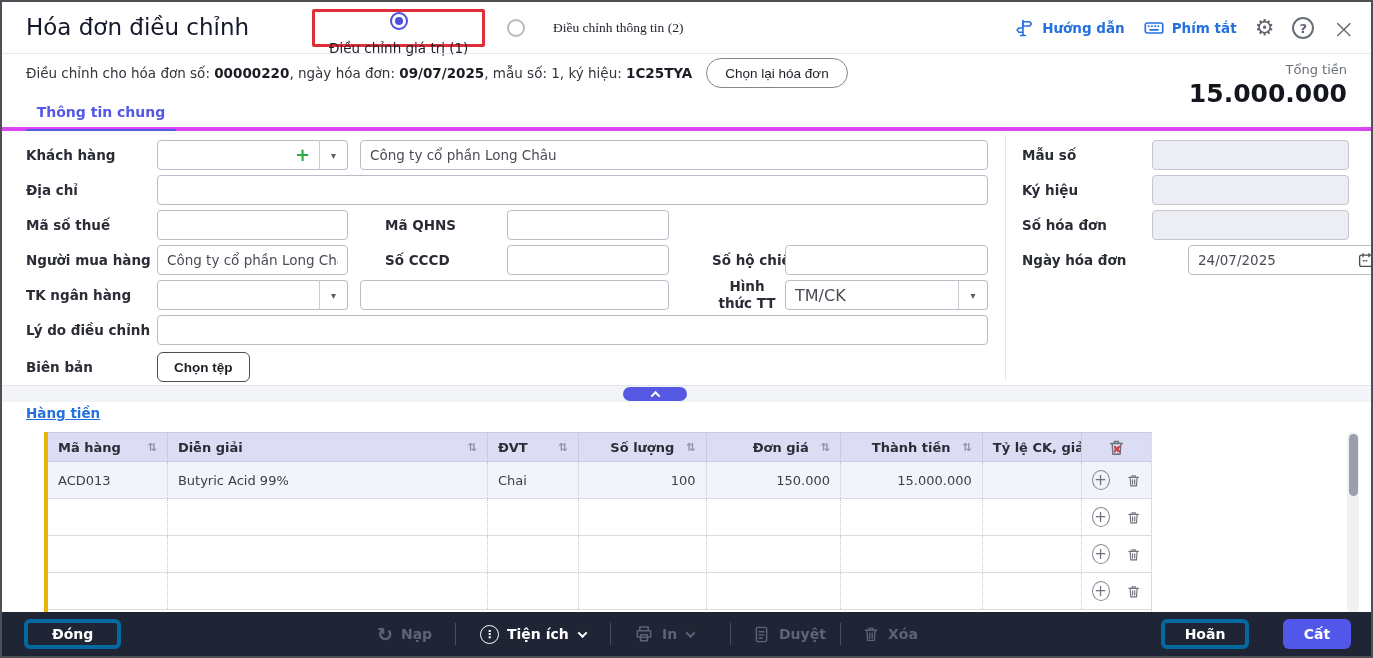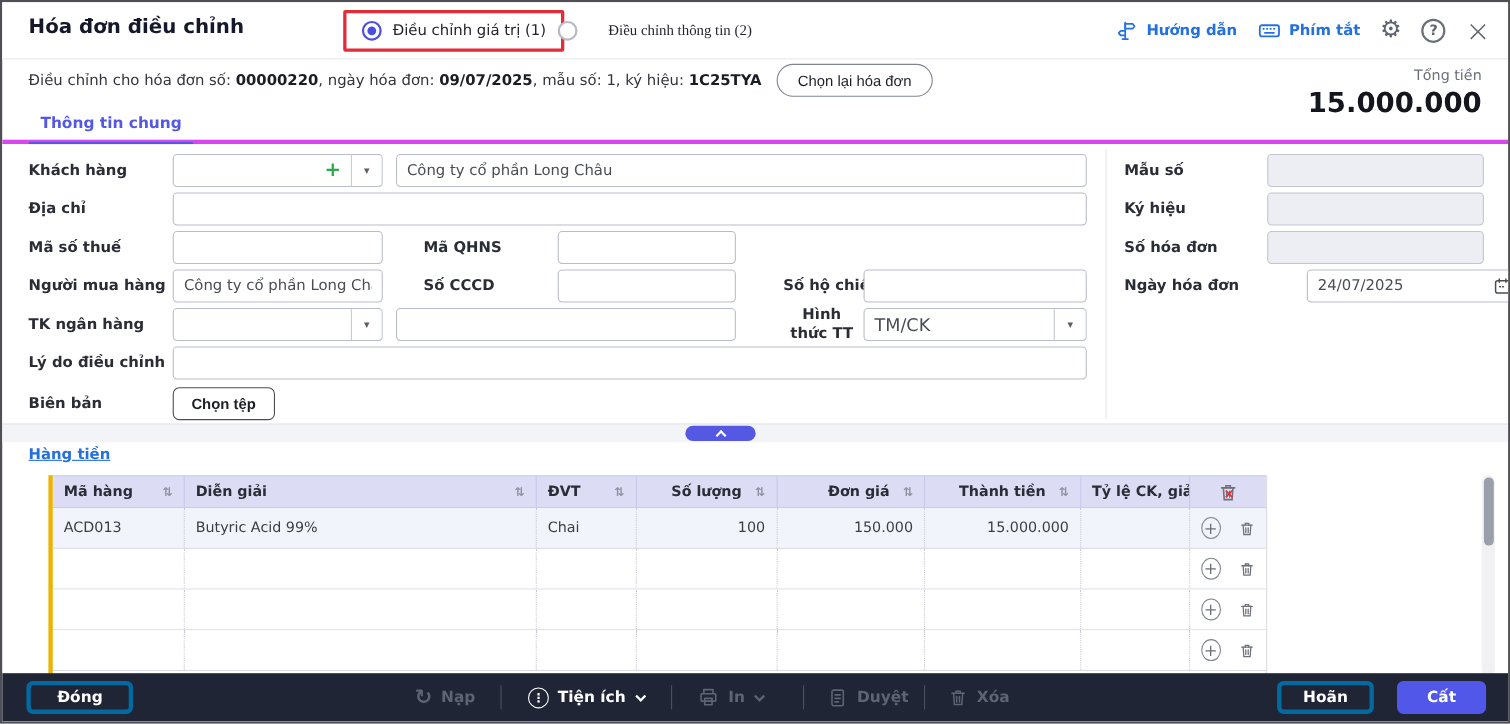--- a/index.html
+++ b/index.html
@@ -2,22 +2,22 @@
 <html><head>
 <meta charset="utf-8">
 <style>
   * { margin:0; padding:0; box-sizing:border-box; }
   html,body { width:1373px; height:658px; }
   body { font-family:"DejaVu Sans","Liberation Sans",sans-serif; background:#fff; position:relative; }
   .frame { position:absolute; inset:0; border:2px solid #4f4f55; background:#fff; overflow:hidden; }
 
   
   .titlebar { position:absolute; left:0; top:0; right:0; height:52px; background:#fff; border-bottom:1px solid #e8e9ee; }
-  .page-title { position:absolute; left:24px; top:12px; font-size:18px; font-weight:bold; color:#15182a; }
-  .radio-wrap { position:absolute; left:310px; top:7px; display:flex; align-items:center; gap:10px; border:3px solid #e12d39; padding:0 14px; height:38px; border-radius:2px; }
+  .page-title { position:absolute; left:24px; top:12px; font-size:23px; font-weight:normal; color:#15182a; }
+  .radio-wrap { position:absolute; left:310px; top:7px; display:flex; align-items:center; gap:10px; border:3px solid #e12d39; padding:0 14px; height:38px; border-radius:2px;flex-direction:column; }
   .radio-wrap2 { position:absolute; left:505px; top:12px; display:flex; align-items:center; gap:28px; height:28px;font-family:Liberation Serif, serif; }
   .radio { width:18px; height:18px; border-radius:50%; border:2px solid #b7bac3; background:#fff; position:relative; flex:0 0 auto; }
   .radio.sel { border-color:#4a50dd; }
   .radio.sel::after { content:""; position:absolute; left:3px; top:3px; width:8px; height:8px; border-radius:50%; background:#4a50dd; }
   .radio-label { font-size:13.5px; color:#23252e; }
   .tb-right { position:absolute; right:16px; top:0; height:52px; display:flex; align-items:center; gap:18px; }
   .link-item { display:flex; align-items:center; gap:7px; color:#2570df; font-size:13.5px; font-weight:600; cursor:pointer; }
   .icon-gray { color:#5e6470; }
   .gear-glyph { font-size:22px; line-height:1; }
   .q-circle { width:22px; height:22px; border:2px solid #6a6f7a; border-radius:50%; color:#5e6470; font-size:13px; font-weight:bold; display:flex; align-items:center; justify-content:center; }
@@ -82,21 +82,21 @@
 
   
   .toolbar { position:absolute; left:0; right:0; bottom:0; height:44px; background:#1f2534; display:flex; align-items:center; }
   .btn-outline { height:30px; padding:0 24px; border:4px solid #0369a1; border-radius:6px; background:transparent; color:#fff; font-size:14px; font-weight:bold; font-family:inherit; display:flex; align-items:center; cursor:pointer; }
   .tb-item { position:absolute; display:flex; align-items:center; gap:8px; font-size:14px; font-weight:600; cursor:pointer; }
   .dim { color:#5d6475; }
   .lit { color:#fff; }
   .tb-sep { position:absolute; width:1px; height:22px; background:#495060; top:11px; }
   .dots-circle { width:19px; height:19px; border:1.8px solid currentColor; border-radius:50%; display:flex; align-items:center; justify-content:center; font-size:11px; font-weight:bold; letter-spacing:0; }
   .chev-dn { width:7px; height:7px; border-right:2px solid currentColor; border-bottom:2px solid currentColor; transform:rotate(45deg) translate(-1px,-1px); margin-left:2px; }
-  .btn-save { position:absolute; right:20px; top:7px; width:81px; height:30px; background:#5157e8; border:none; border-radius:6px; color:#fff; font-size:14px; font-weight:bold; font-family:inherit; cursor:pointer; }
+  .btn-save { position:absolute; right:20px; top:7px; width:68px; height:30px; background:#5157e8; border:none; border-radius:6px; color:#fff; font-size:14px; font-weight:bold; font-family:inherit; cursor:pointer; }
   .btn-hoan { position:absolute; right:122px; top:7px; width:88px; }
   .btn-dong { position:absolute; left:22px; top:7px; }
   .refresh-glyph { font-size:19px; line-height:1; }
   svg.ic { display:block; }
 </style>
 </head>
 <body>
 
 <svg width="0" height="0" style="position:absolute">
   <symbol id="sym-trash" viewBox="0 0 24 24">

